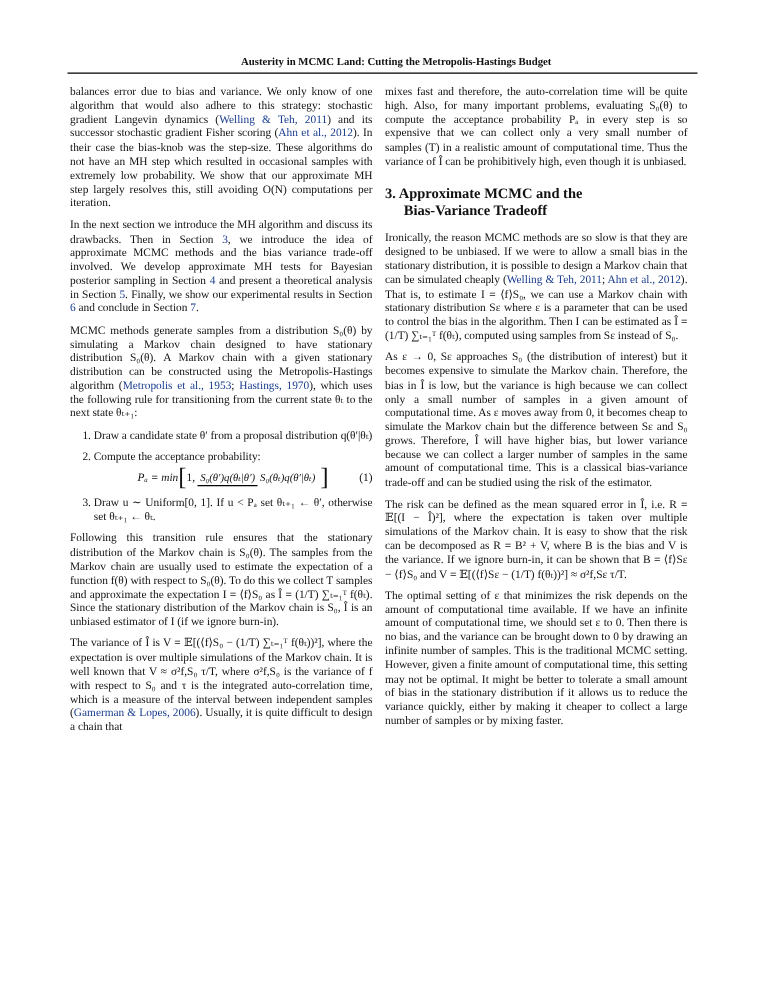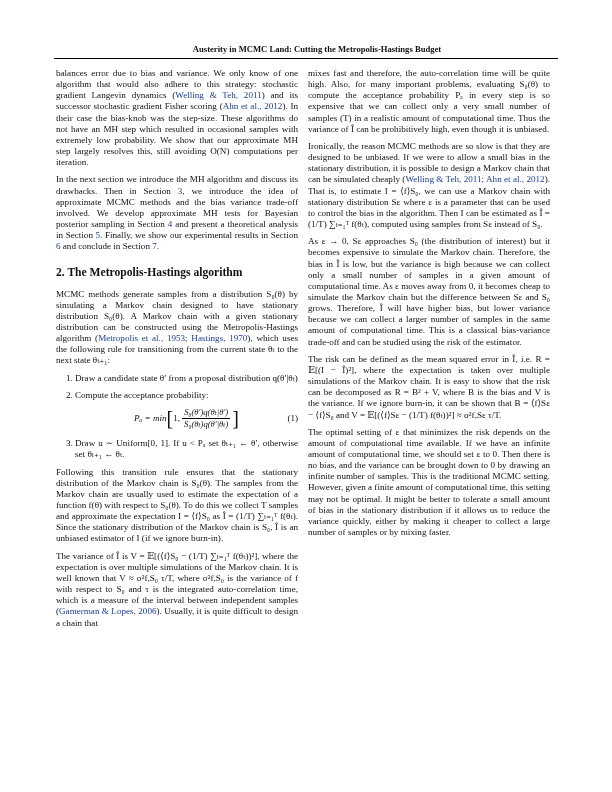--- a/index.html
+++ b/index.html
@@ -14,38 +14,37 @@
   .col.right { left: 308px; }
   p { margin: 0 0 6px 0; text-align: justify; }
   .cite { color: #1a3d8f; }
   .sec { font-weight: bold; font-size: 11.6px; line-height: 14px; margin: 13px 0 9px 0; }
   .sec .cont { display: block; padding-left: 15px; }
   ol { margin: 0 0 6px 0; padding-left: 19px; }
   ol li { margin-bottom: 6px; text-align: justify; }
   .eq { display: flex; align-items: center; justify-content: center; position: relative;
         margin: 6px 0 8px 0; font-style: italic; }
   .eq-num { position: absolute; right: 0; font-style: normal; }
-  .frac { display: inline-flex; flex-direction: column; align-items: center; vertical-align: middle;
+  .frac { display: inline-flex; flex-direction: row; align-items: center; vertical-align: middle;
           font-size: 8.6px; margin: 0 2px; }
   .frac .num { border-bottom: 0.8px solid #000; padding: 0 2px; }
   .frac .den { padding: 0 2px; }
   .brk { font-size: 20px; font-style: normal; font-weight: 300; }
 </style>
 </head>
 <body>
 
 <div class="running-head">Austerity in MCMC Land: Cutting the Metropolis-Hastings Budget</div>
 <div class="head-rule"></div>
 
 <div class="col left">
   <p><span>balances error due to bias and variance. We only know of one algorithm that would also adhere to this strategy: stochastic gradient Langevin dynamics (</span><span class="cite">Welling &amp; Teh, 2011</span><span>) and its successor stochastic gradient Fisher scoring (</span><span class="cite">Ahn et al., 2012</span><span>). In their case the bias-knob was the step-size. These algorithms do not have an MH step which resulted in occasional samples with extremely low probability. We show that our approximate MH step largely resolves this, still avoiding O(N) computations per iteration.</span></p>
 
   <p><span>In the next section we introduce the MH algorithm and discuss its drawbacks. Then in Section </span><span class="cite">3</span><span>, we introduce the idea of approximate MCMC methods and the bias variance trade-off involved. We develop approximate MH tests for Bayesian posterior sampling in Section </span><span class="cite">4</span><span> and present a theoretical analysis in Section </span><span class="cite">5</span><span>. Finally, we show our experimental results in Section </span><span class="cite">6</span><span> and conclude in Section </span><span class="cite">7</span><span>.</span></p>
 
-  <div class="sec">2. The Metropolis-Hastings algorithm</div>
 
   <p><span>MCMC methods generate samples from a distribution S₀(θ) by simulating a Markov chain designed to have stationary distribution S₀(θ). A Markov chain with a given stationary distribution can be constructed using the Metropolis-Hastings algorithm (</span><span class="cite">Metropolis et al., 1953</span><span>; </span><span class="cite">Hastings, 1970</span><span>), which uses the following rule for transitioning from the current state θₜ to the next state θₜ₊₁:</span></p>
 
   <ol>
     <li>Draw a candidate state θ′ from a proposal distribution q(θ′|θₜ)</li>
     <li>
       <span>Compute the acceptance probability:</span>
       <div class="eq">
         <span>Pₐ = min</span>
         <span class="brk">[</span>
@@ -62,19 +61,23 @@
   </ol>
 
   <p>Following this transition rule ensures that the stationary distribution of the Markov chain is S₀(θ). The samples from the Markov chain are usually used to estimate the expectation of a function f(θ) with respect to S₀(θ). To do this we collect T samples and approximate the expectation I = ⟨f⟩S₀ as Î = (1/T) ∑ₜ₌₁ᵀ f(θₜ). Since the stationary distribution of the Markov chain is S₀, Î is an unbiased estimator of I (if we ignore burn-in).</p>
 
   <p><span>The variance of Î is V = 𝔼[(⟨f⟩S₀ − (1/T) ∑ₜ₌₁ᵀ f(θₜ))²], where the expectation is over multiple simulations of the Markov chain. It is well known that V ≈ σ²f,S₀ τ/T, where σ²f,S₀ is the variance of f with respect to S₀ and τ is the integrated auto-correlation time, which is a measure of the interval between independent samples (</span><span class="cite">Gamerman &amp; Lopes, 2006</span><span>). Usually, it is quite difficult to design a chain that</span></p>
 </div>
 
 <div class="col right">
   <p>mixes fast and therefore, the auto-correlation time will be quite high. Also, for many important problems, evaluating S₀(θ) to compute the acceptance probability Pₐ in every step is so expensive that we can collect only a very small number of samples (T) in a realistic amount of computational time. Thus the variance of Î can be prohibitively high, even though it is unbiased.</p>
 
+  <div class="sec">
+    <span>3. Approximate MCMC and the</span>
+    <span class="cont">Bias-Variance Tradeoff</span>
+  </div>
 
   <p><span>Ironically, the reason MCMC methods are so slow is that they are designed to be unbiased. If we were to allow a small bias in the stationary distribution, it is possible to design a Markov chain that can be simulated cheaply (</span><span class="cite">Welling &amp; Teh, 2011</span><span>; </span><span class="cite">Ahn et al., 2012</span><span>). That is, to estimate I = ⟨f⟩S₀, we can use a Markov chain with stationary distribution Sε where ε is a parameter that can be used to control the bias in the algorithm. Then I can be estimated as Î = (1/T) ∑ₜ₌₁ᵀ f(θₜ), computed using samples from Sε instead of S₀.</span></p>
 
   <p>As ε → 0, Sε approaches S₀ (the distribution of interest) but it becomes expensive to simulate the Markov chain. Therefore, the bias in Î is low, but the variance is high because we can collect only a small number of samples in a given amount of computational time. As ε moves away from 0, it becomes cheap to simulate the Markov chain but the difference between Sε and S₀ grows. Therefore, Î will have higher bias, but lower variance because we can collect a larger number of samples in the same amount of computational time. This is a classical bias-variance trade-off and can be studied using the risk of the estimator.</p>
   <p>The risk can be defined as the mean squared error in Î, i.e. R = 𝔼[(I − Î)²], where the expectation is taken over multiple simulations of the Markov chain. It is easy to show that the risk can be decomposed as R = B² + V, where B is the bias and V is the variance. If we ignore burn-in, it can be shown that B = ⟨f⟩Sε − ⟨f⟩S₀ and V = 𝔼[(⟨f⟩Sε − (1/T) f(θₜ))²] ≈ σ²f,Sε τ/T.</p>
   <p>The optimal setting of ε that minimizes the risk depends on the amount of computational time available. If we have an infinite amount of computational time, we should set ε to 0. Then there is no bias, and the variance can be brought down to 0 by drawing an infinite number of samples. This is the traditional MCMC setting. However, given a finite amount of computational time, this setting may not be optimal. It might be better to tolerate a small amount of bias in the stationary distribution if it allows us to reduce the variance quickly, either by making it cheaper to collect a large number of samples or by mixing faster.</p>
 </div>
 
 </body></html>

